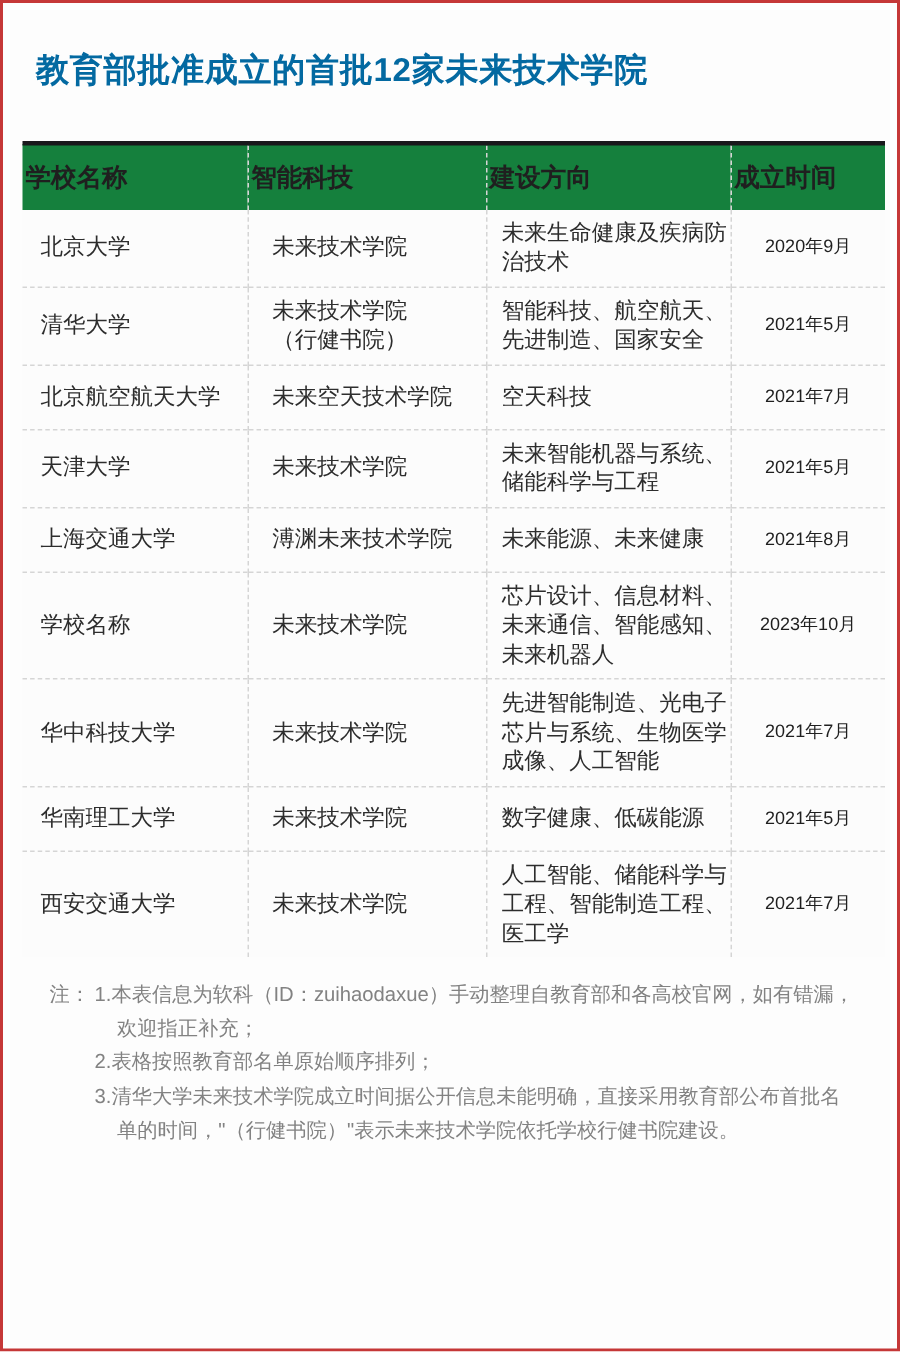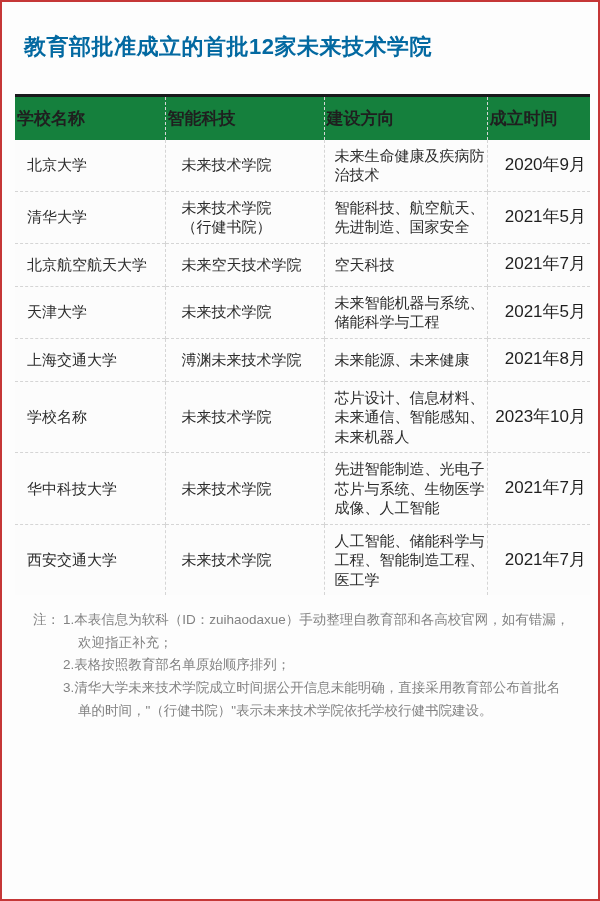--- a/index.html
+++ b/index.html
@@ -44,21 +44,21 @@
     vertical-align:middle;
     line-height:1.3;
     padding:6px 4px;
     background:#fcfcfc;
   }
   thead th + th, tbody td + td { border-left:1px dashed #d5d5d5; }
   tbody tr + tr td { border-top:1px dashed #d5d5d5; }
   td.school { padding-left:12px; }
   td.college { padding-left:16px; white-space:pre-line; }
   td.direction { padding-left:10px; padding-right:2px; font-size:15px; }
-  td.date { text-align:right; font-size:17px; color:#1f1f1f; }
+  td.date { text-align:center; font-size:12px; color:#1f1f1f; }
   .notes {
     position:relative;
     margin:14px 13px 0 13px;
     padding-left:35px;
     font-size:13.5px;
     color:#828282;
     line-height:1.68;
   }
   .note-label { position:absolute; left:5px; top:0; }
   .note-item { padding-left:15px; text-indent:-15px; }
@@ -126,20 +126,26 @@
             <td class="direction">芯片设计、信息材料、未来通信、智能感知、未来机器人</td>
             <td class="date">2023年10月</td>
           </tr>
           <tr>
             <td class="school">华中科技大学</td>
             <td class="college">未来技术学院</td>
             <td class="direction">先进智能制造、光电子芯片与系统、生物医学成像、人工智能</td>
             <td class="date">2021年7月</td>
           </tr>
           <tr>
+            <td class="school">华南理工大学</td>
+            <td class="college">未来技术学院</td>
+            <td class="direction">数字健康、低碳能源</td>
+            <td class="date">2021年5月</td>
+          </tr>
+          <tr>
             <td class="school">西安交通大学</td>
             <td class="college">未来技术学院</td>
             <td class="direction">人工智能、储能科学与工程、智能制造工程、医工学</td>
             <td class="date">2021年7月</td>
           </tr>
         </tbody>
     </table>
 
     <div class="notes">
       <span class="note-label">注：</span>

